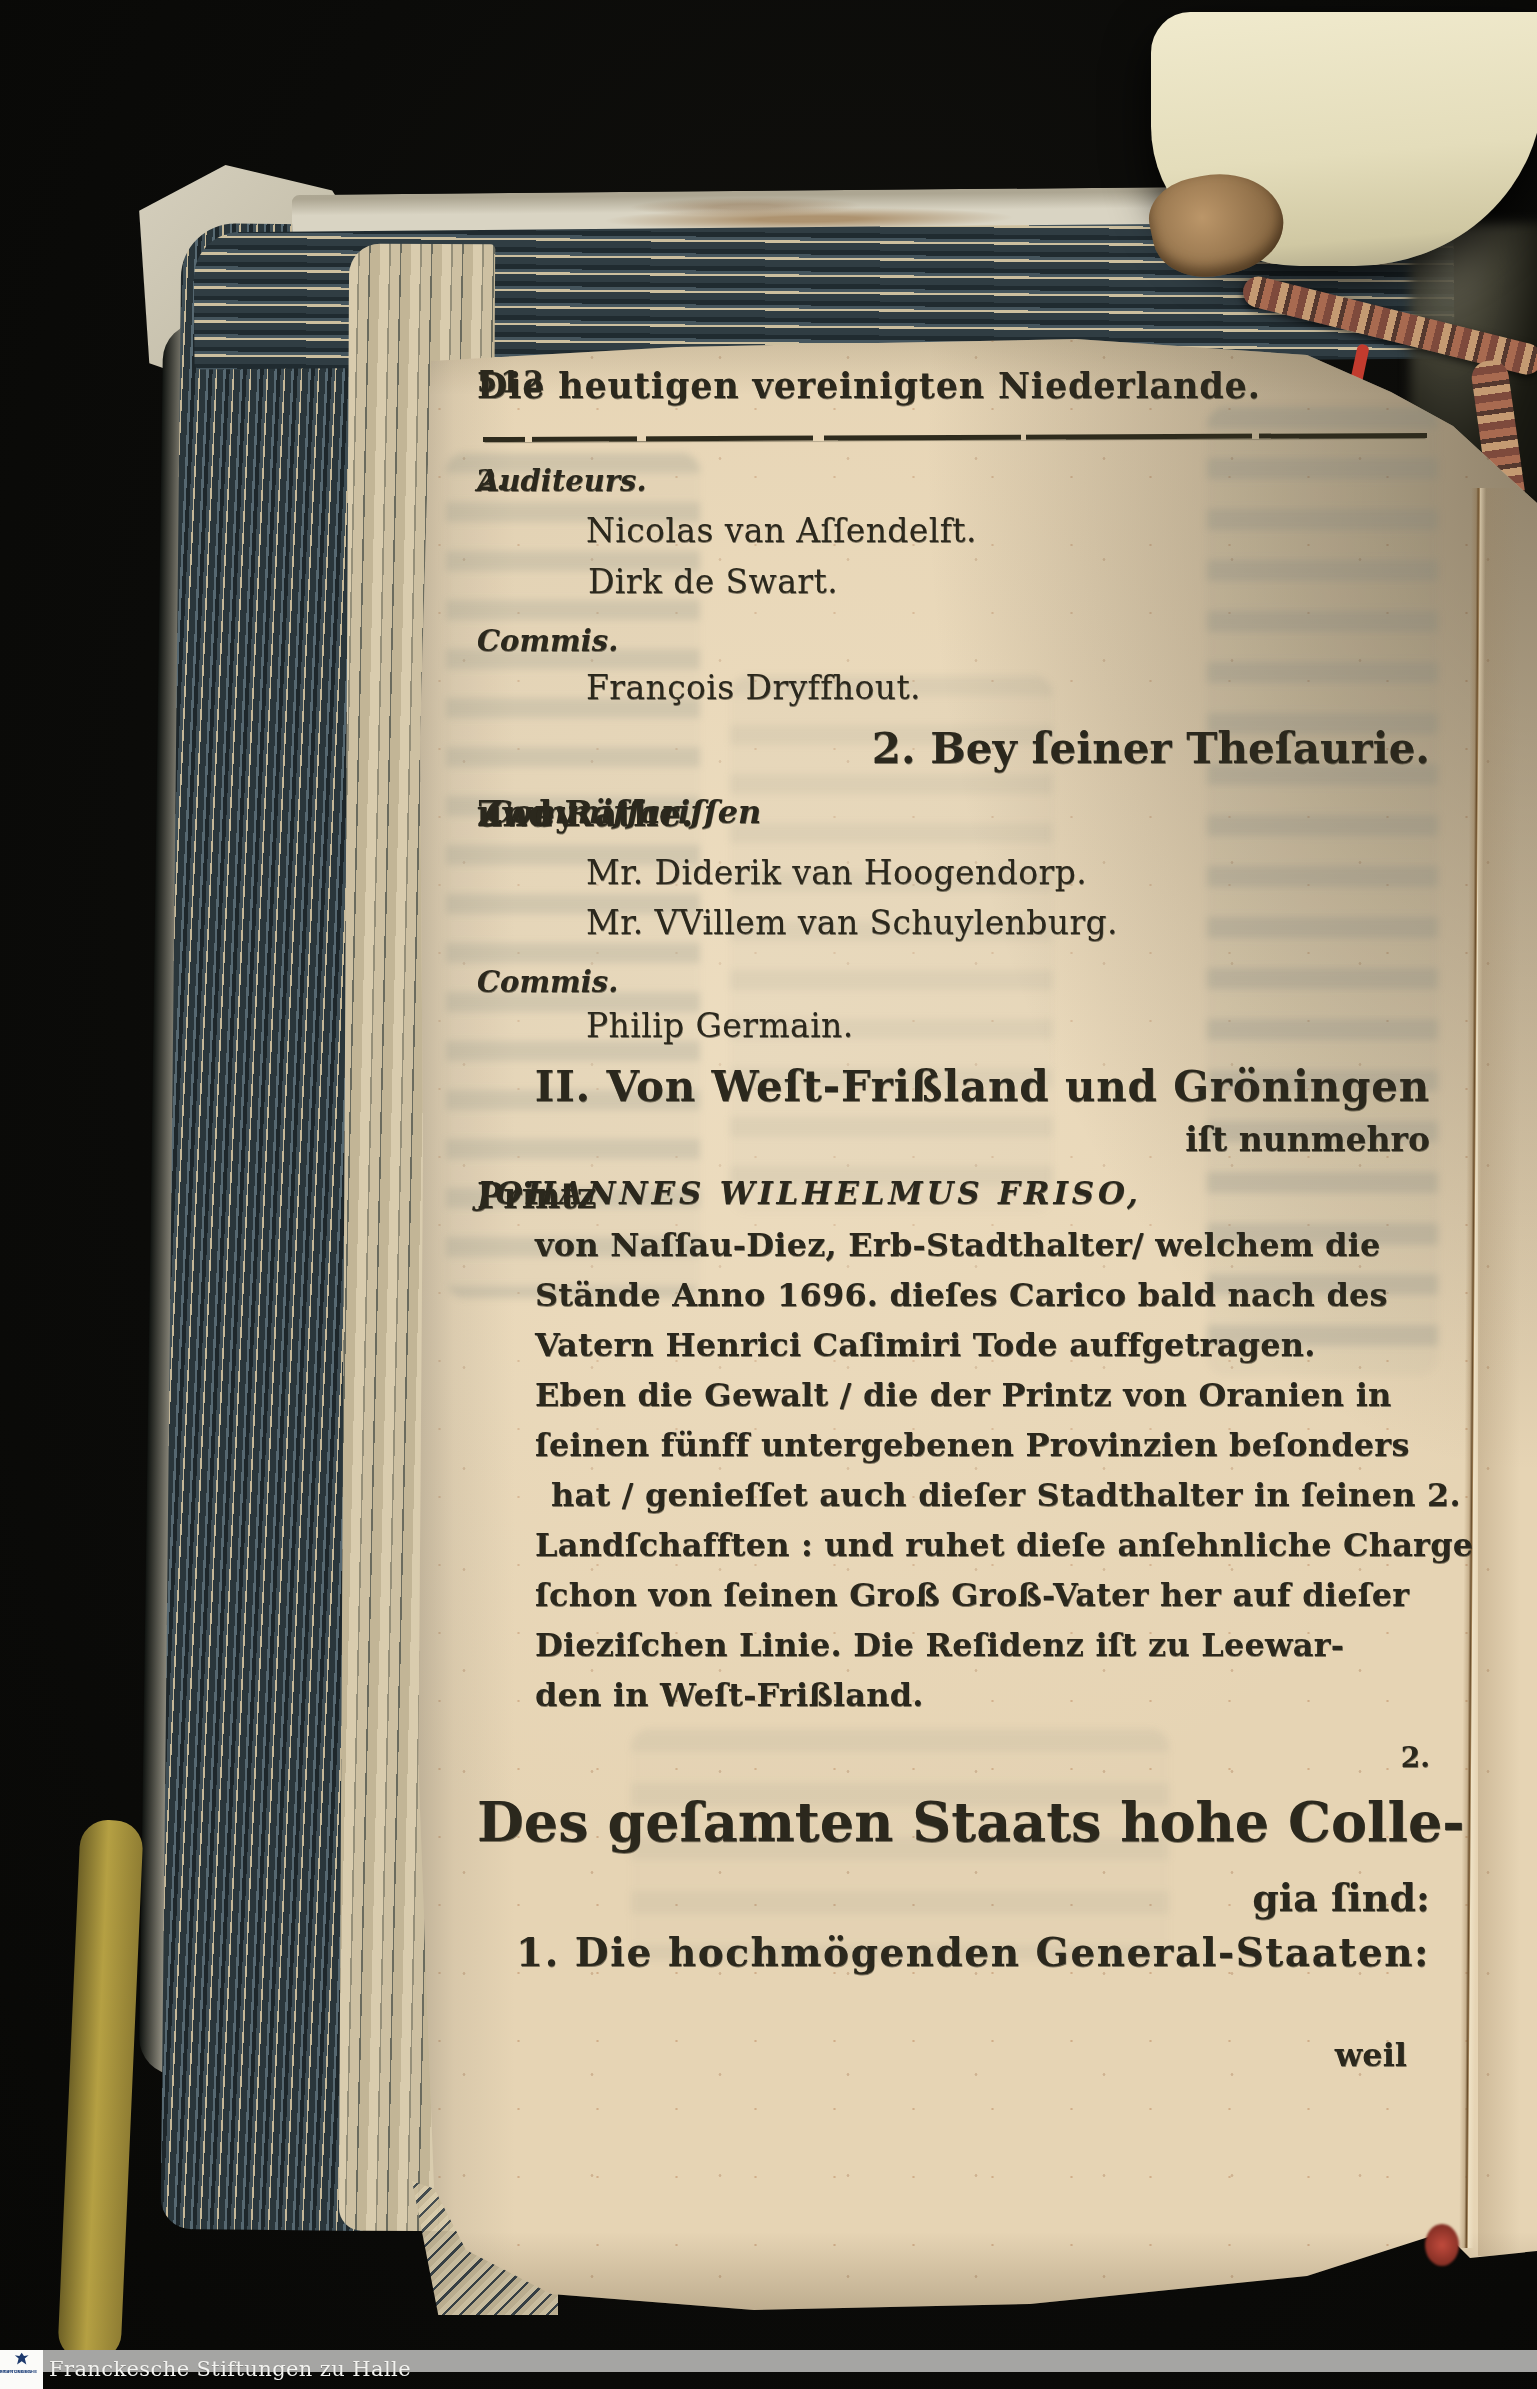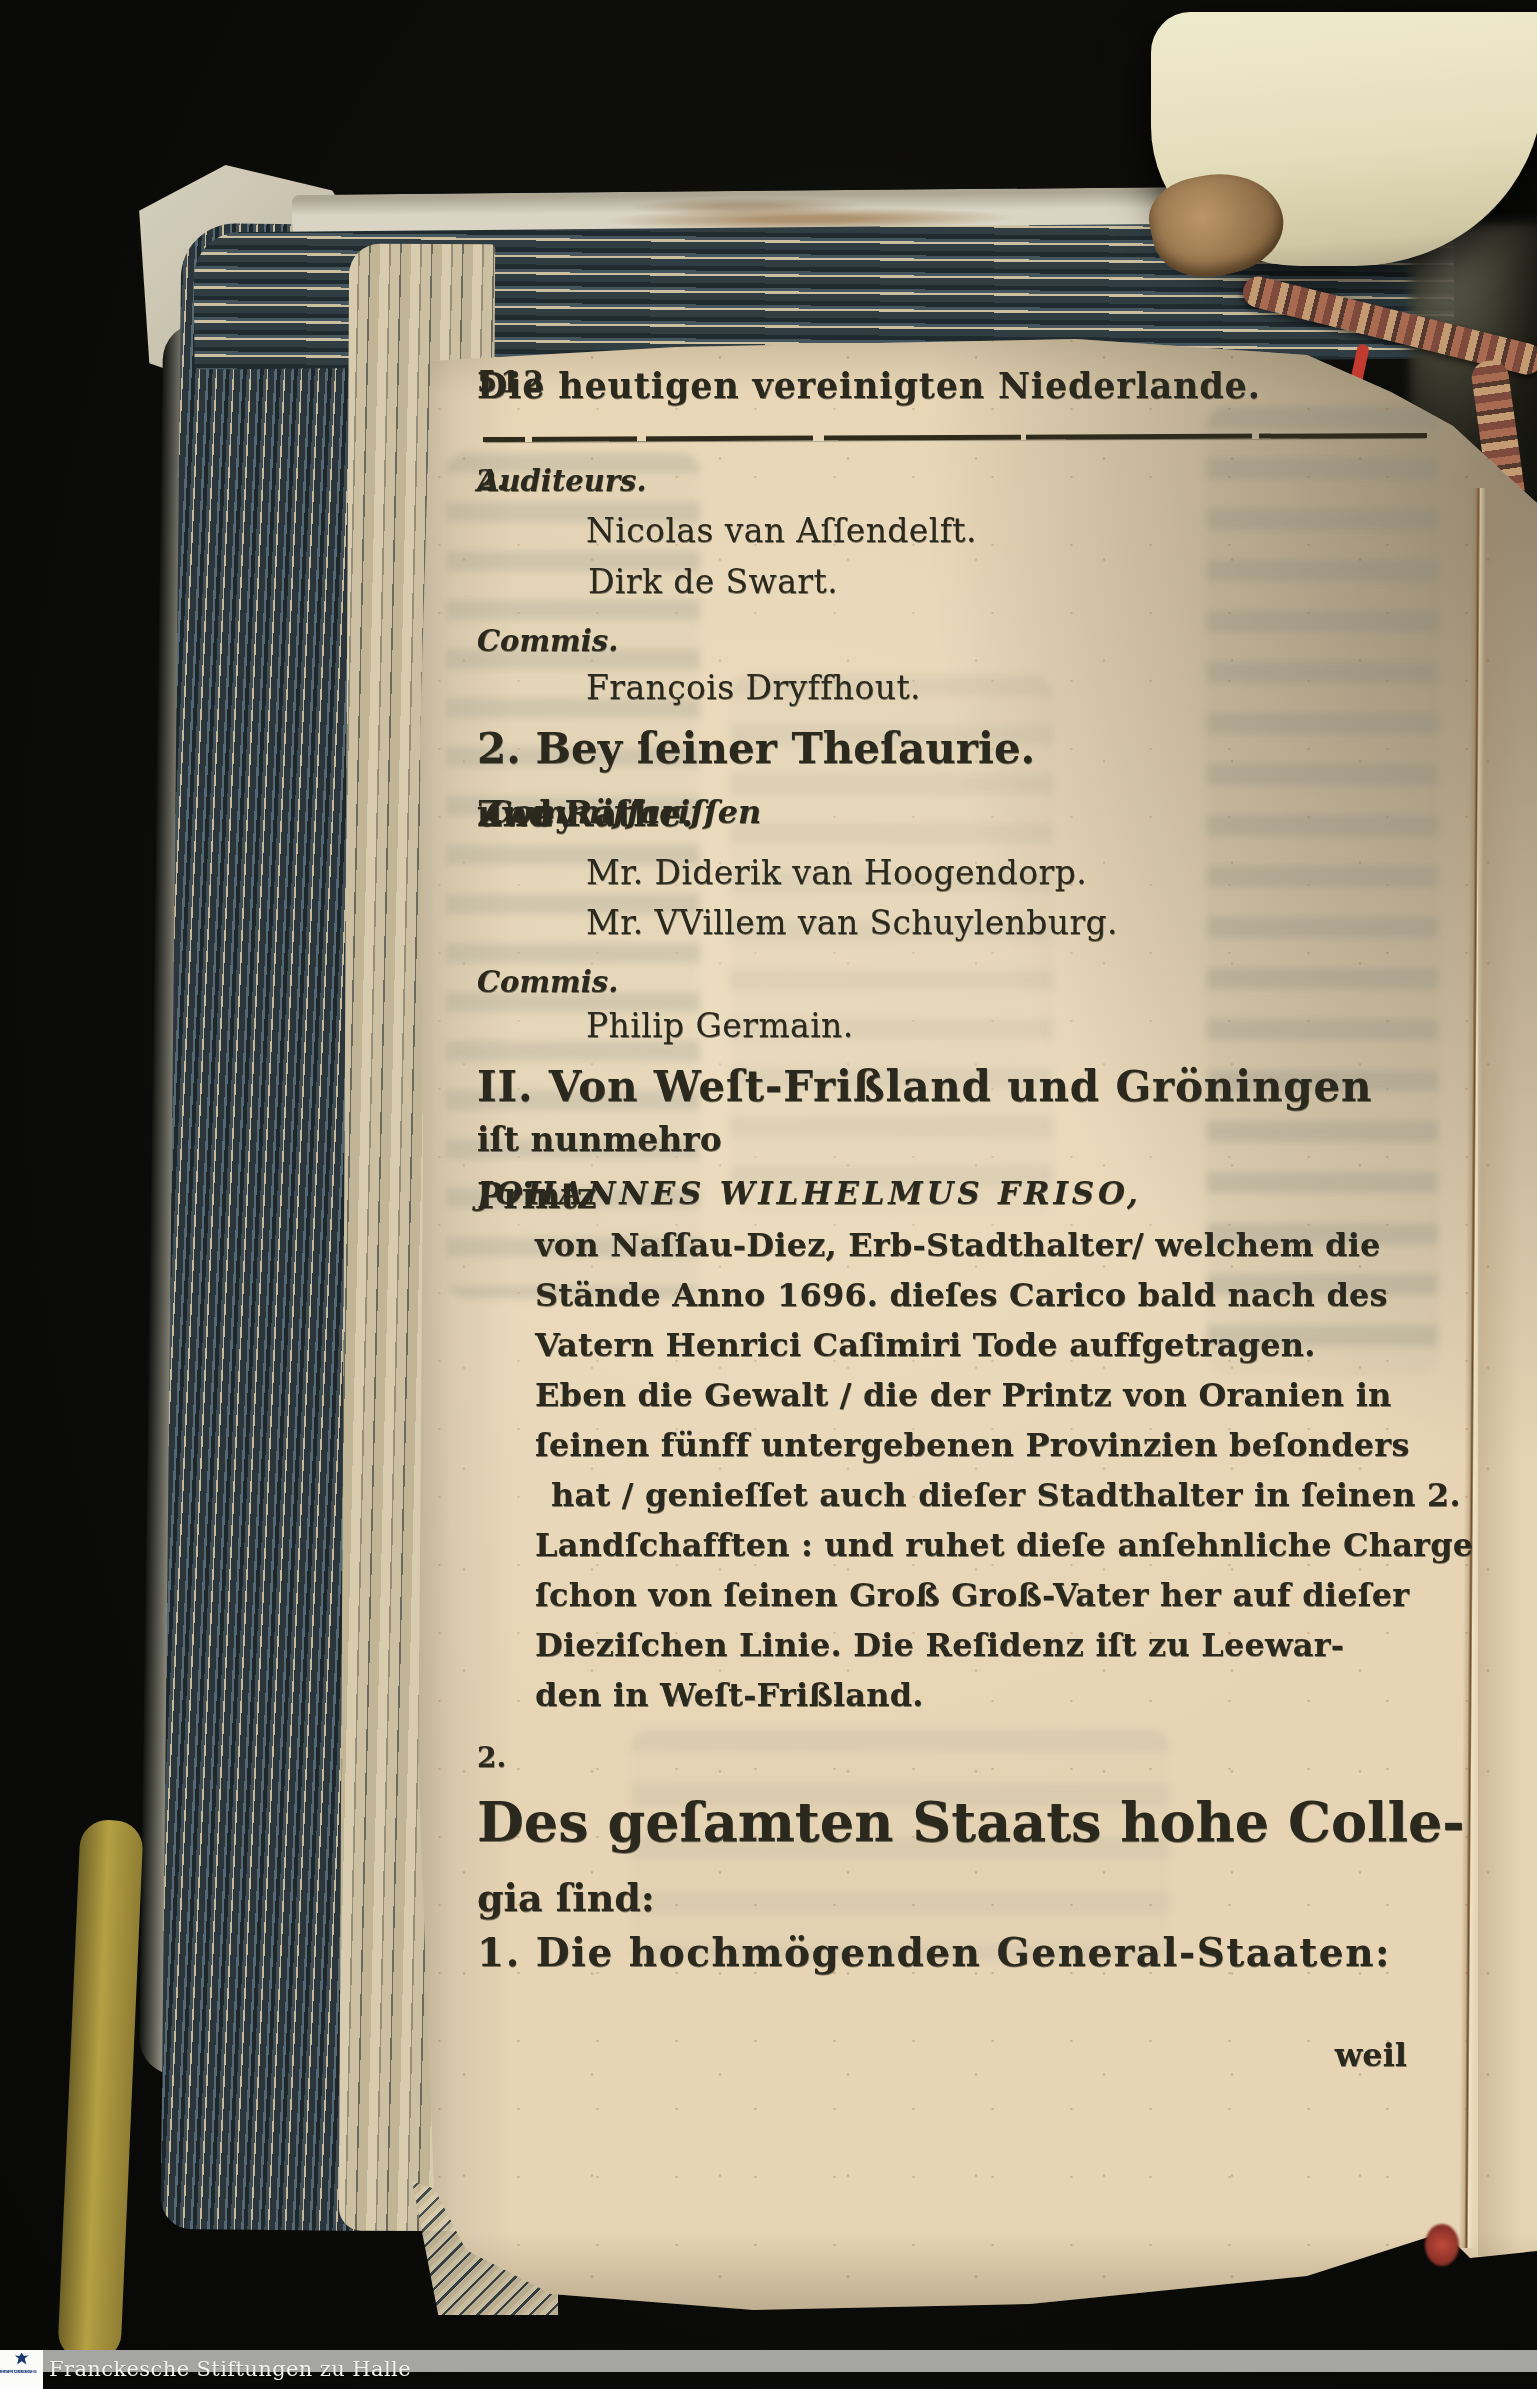--- a/index.html
+++ b/index.html
@@ -85,21 +85,21 @@
   #gutter-shade{left:1078px;top:181px;width:60px;height:1768px;
     background:linear-gradient(90deg, rgba(150,125,90,.30), transparent 70%);}
 
   
   #textblock{left:77px;top:0;width:953px;height:1845px;color:#2b281d;}
   .line{position:absolute;left:0;width:100%;white-space:nowrap;color:#2b281d;
         text-shadow:0.4px 0.5px 0.5px rgba(43,40,29,.55);}
   .fr{font-weight:700;}
   .rm{font-weight:500;letter-spacing:0.4px;}
   .it{font-style:italic;font-weight:600;}
-  .ctr{text-align:left;}
+  .ctr{text-align:right;}
   #ln-header{top:58px;font-size:35px;font-weight:700;letter-spacing:0.8px;}
   #ln-header .pagenum{font-size:29px;font-weight:700;margin-right:20px;letter-spacing:3.1px;}
   #ln-rule{top:128px;left:6.1px;width:944px;height:5.4px;
     background:linear-gradient(90deg,#2e2b1d 0 42px,transparent 42px 49px,#2e2b1d 49px 154px,transparent 154px 163px,
       #2e2b1d 163px 330px,transparent 330px 341px,#2e2b1d 341px 538px,transparent 538px 543px,
       #2e2b1d 543px 769px,transparent 769px 776px,#2e2b1d 776px 944px);
     transform:rotate(-0.25deg);box-shadow:0 2.3px 0.8px -1.5px rgba(46,43,29,.5);}
   #ln-auditeurs{top:157px;font-size:29px;}
   #ln-auditeurs .num{font-weight:700;font-style:normal;margin-right:10.8px;font-size:28px;}
   #ln-name1{top:204px;left:109px;font-size:33px;}

